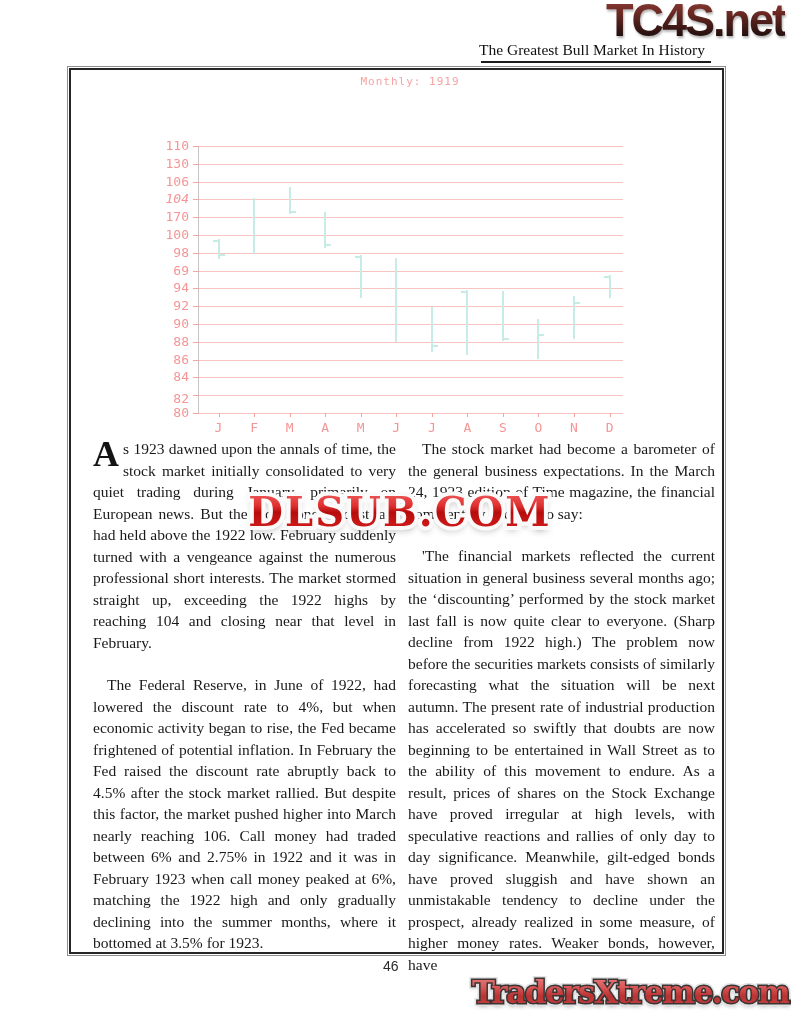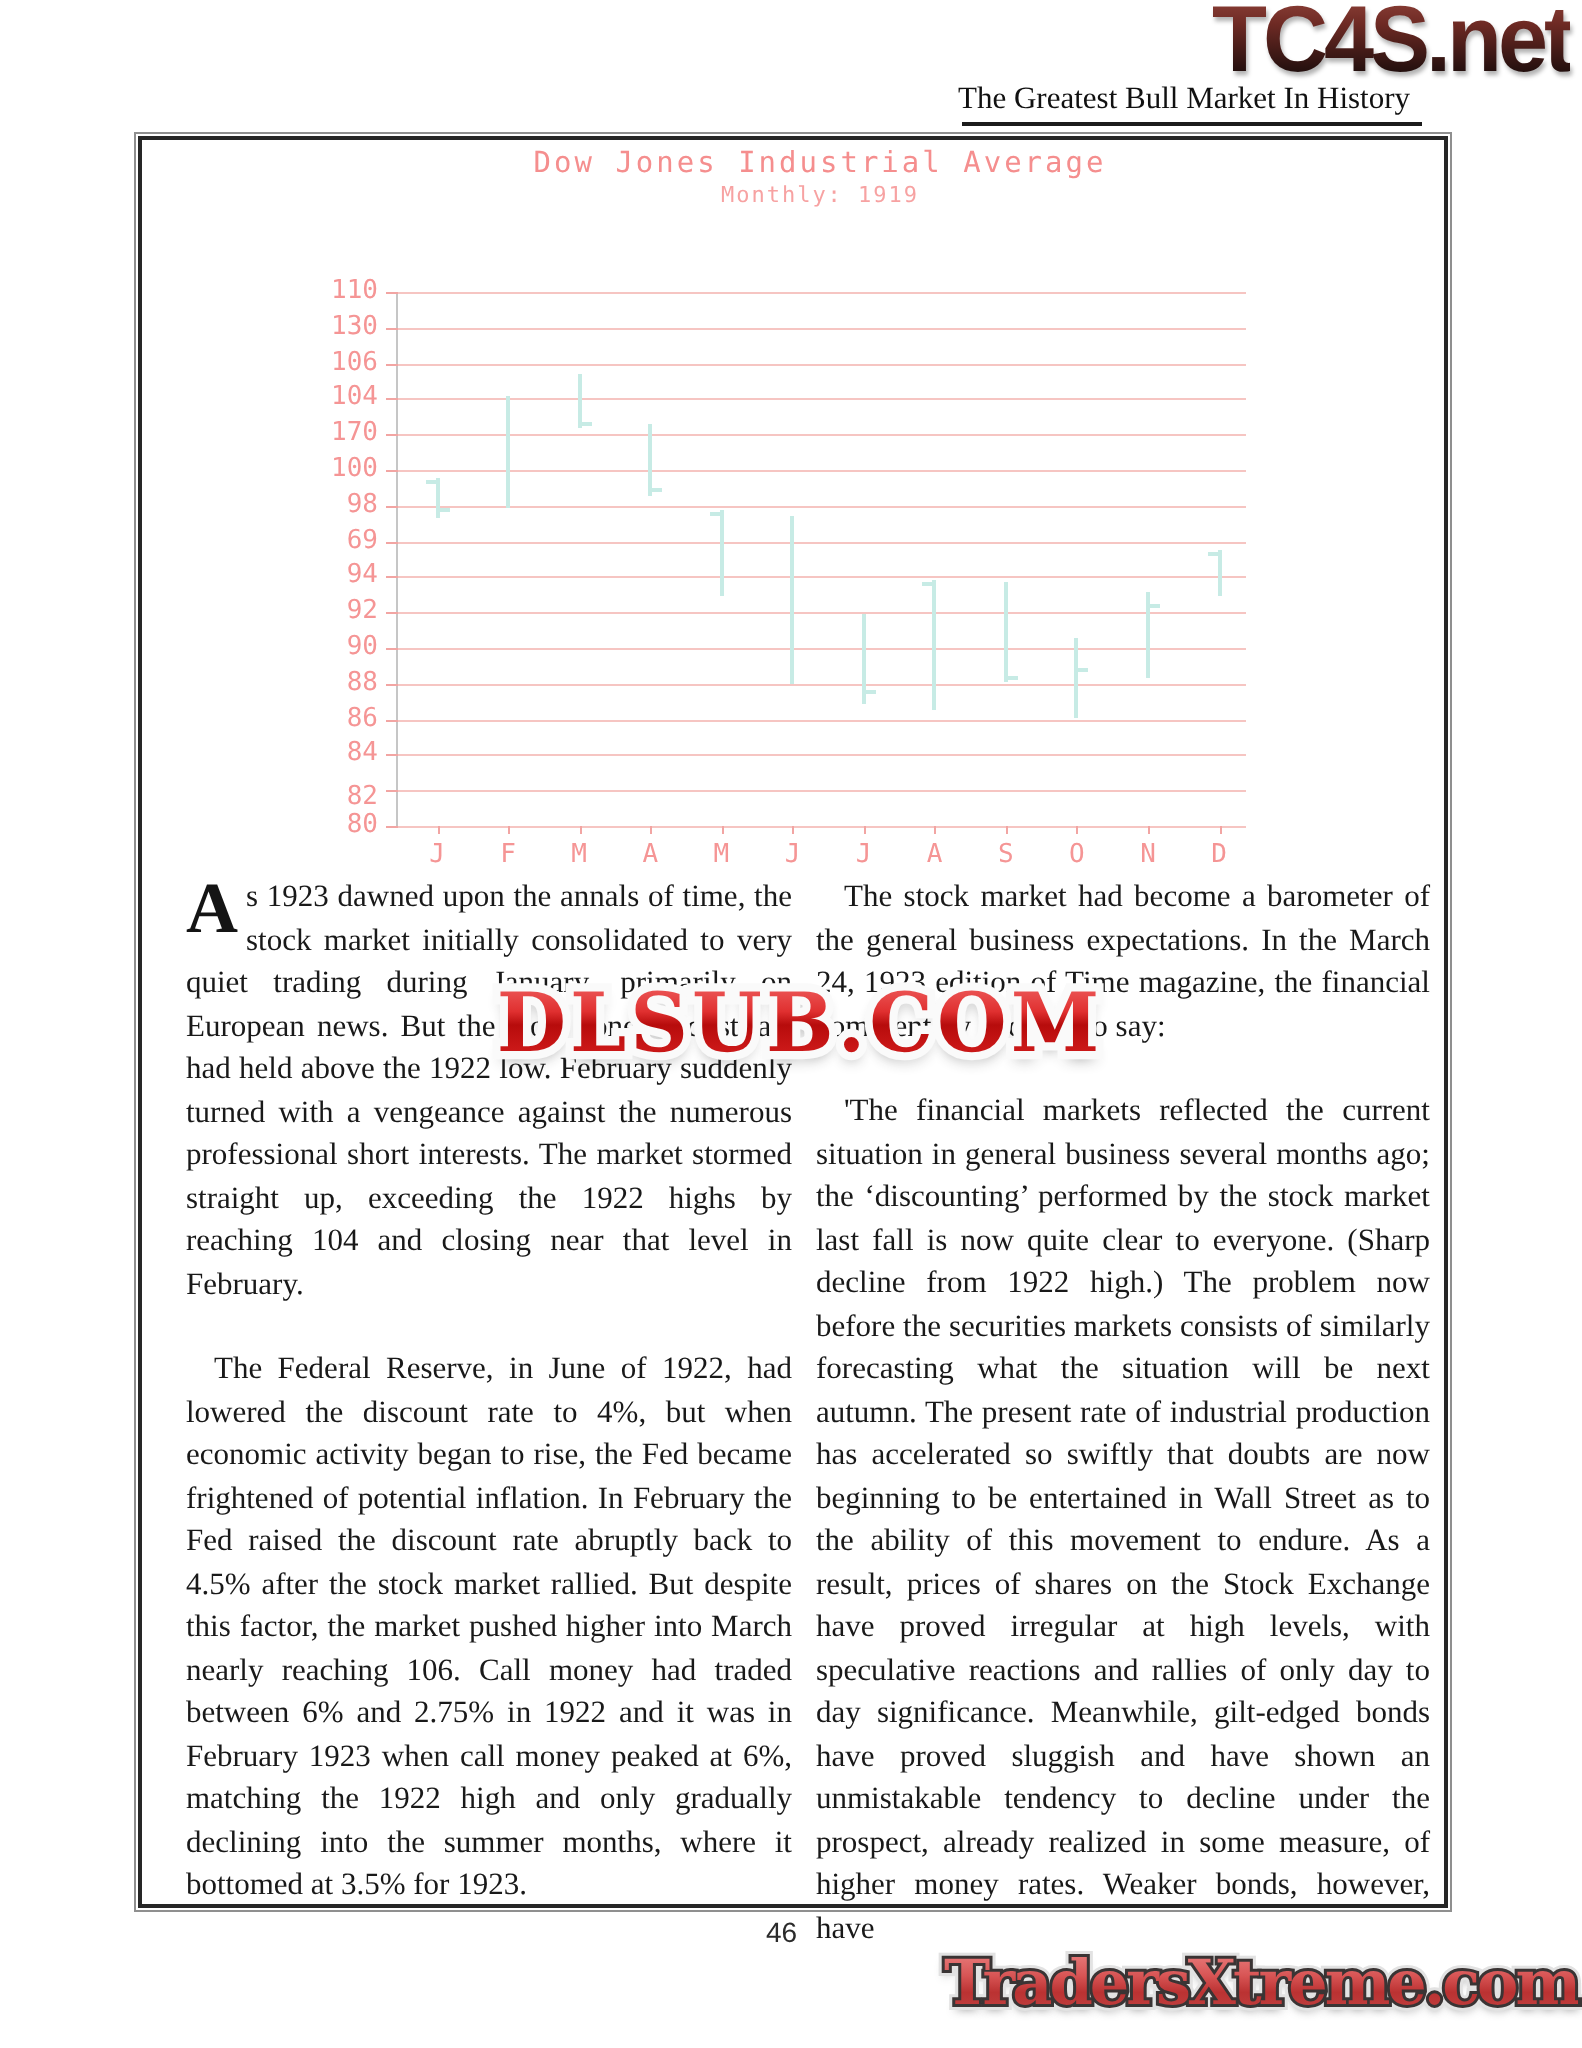--- a/index.html
+++ b/index.html
@@ -87,21 +87,20 @@
 </head>
 <body>
 
 <div class="tc4s">TC4S.net</div>
 <div class="tagline">The Greatest Bull Market In History</div>
 <div class="header-rule"></div>
 
 <div class="page">
 
   <div class="chart-title-wrap">
-    <div class="chart-title">Dow Jones Industrial Average</div>
     <div class="chart-subtitle">Monthly: 1919</div>
   </div>
 
   <div class="plot">
       <div class="gridline" style="top: 267px;"></div>
       <div class="ytick" style="top: 267px;"></div>
       <div class="ylabel" style="top: 259px;">80</div>
       <div class="gridline" style="top: 249.2px;"></div>
       <div class="ytick" style="top: 249.2px;"></div>
       <div class="ylabel" style="top: 245px;">82</div>
@@ -130,21 +129,21 @@
       <div class="ytick" style="top: 106.8px;"></div>
       <div class="ylabel" style="top: 98.8px;">98</div>
       <div class="gridline" style="top: 89px;"></div>
       <div class="ytick" style="top: 89px;"></div>
       <div class="ylabel" style="top: 81px;">100</div>
       <div class="gridline" style="top: 71.2px;"></div>
       <div class="ytick" style="top: 71.2px;"></div>
       <div class="ylabel" style="top: 63.2px;">170</div>
       <div class="gridline" style="top: 53.4px;"></div>
       <div class="ytick" style="top: 53.4px;"></div>
-      <div class="ylabel" style="top: 45.4px;">104</div>
+      <div class="ylabel" style="top: 45.4px; font-style: italic;">104</div>
       <div class="gridline" style="top: 35.6px;"></div>
       <div class="ytick" style="top: 35.6px;"></div>
       <div class="ylabel" style="top: 27.6px;">106</div>
       <div class="gridline" style="top: 17.8px;"></div>
       <div class="ytick" style="top: 17.8px;"></div>
       <div class="ylabel" style="top: 9.8px;">130</div>
       <div class="gridline" style="top: 0px;"></div>
       <div class="ytick" style="top: 0px;"></div>
       <div class="ylabel" style="top: -8px;">110</div>
       <div class="xtick" style="left: 19.5px;"></div>

